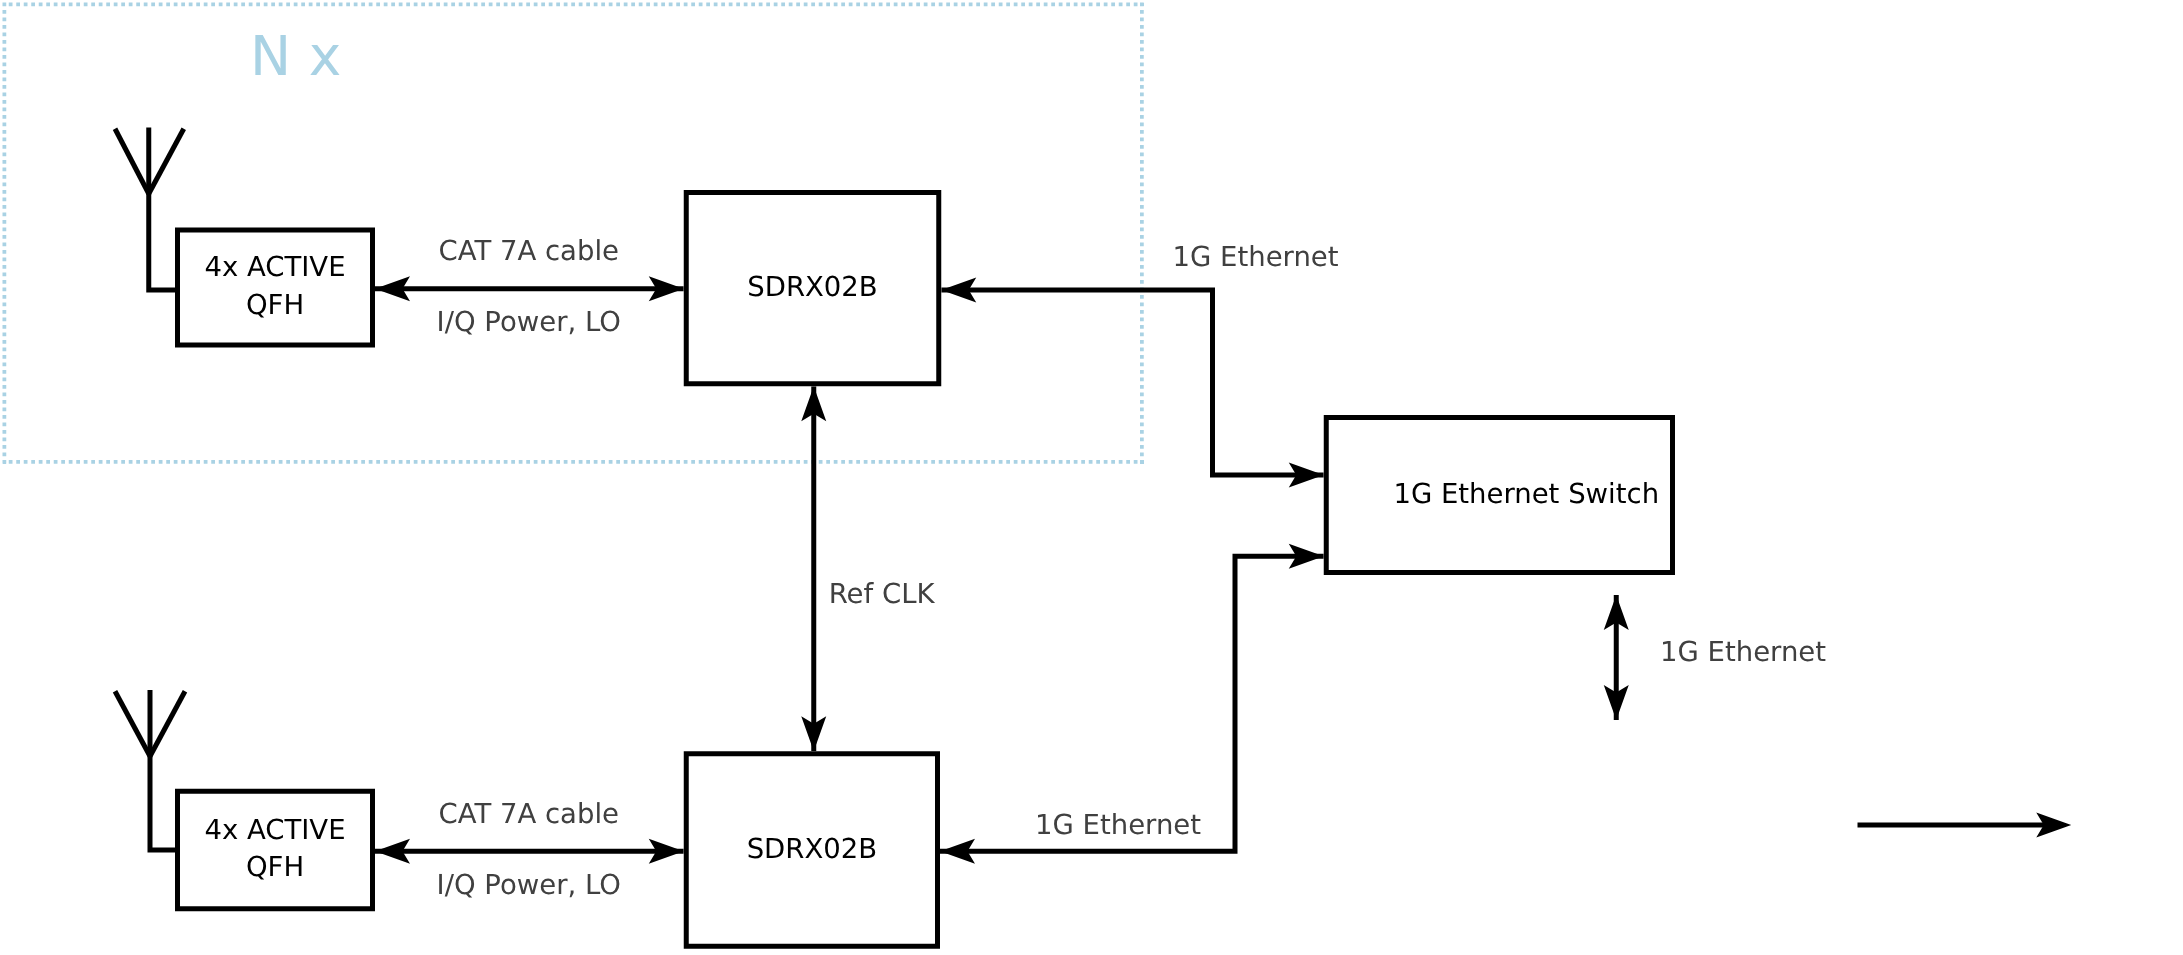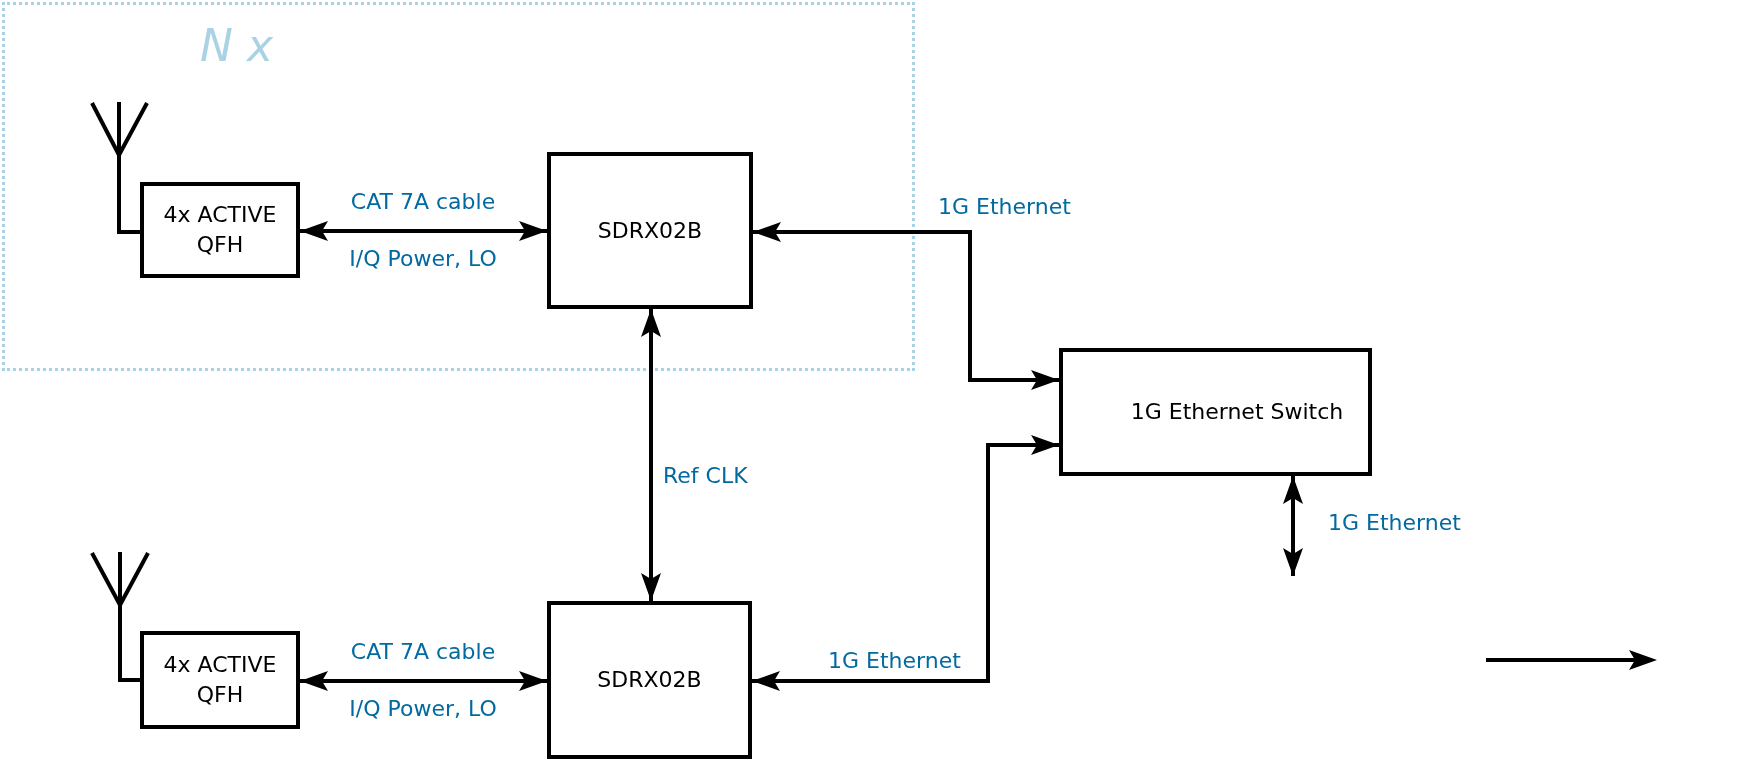--- a/index.html
+++ b/index.html
@@ -17,32 +17,32 @@
     display:flex;align-items:center;justify-content:center;
     box-sizing:border-box;
     text-align:center;
   }
   .node-label{
     font-size:22px;color:#000000;line-height:1.35;
     white-space:pre-line;
   }
   .edge-label{
     position:absolute;
-    font-size:22px;color:#0369a1;white-space:nowrap;
+    font-size:22px;color:#404040;white-space:nowrap;
   }
   .centered{transform:translateX(-50%);}
   #group-box{
     position:absolute;
     left:2px;top:2px;width:913px;height:369px;
     border:3px dotted #a9d2e4;
     box-sizing:border-box;
   }
   #nx-label{
     position:absolute;left:200px;top:20px;
-    font-size:44px;color:#a9d2e4;white-space:nowrap;font-style:italic;
+    font-size:44px;color:#a9d2e4;white-space:nowrap;
   }
   svg.layer{position:absolute;left:0;top:0;}
 </style>
 </head>
 <body>
 
 <div id="stage">
 
   <div id="group-box"></div>
   <div id="nx-label">N x</div>
@@ -104,21 +104,21 @@
 
   <div class="node" style="left:140px;top:631px;width:160px;height:98px;">
     <div class="node-label">4x ACTIVE
 QFH</div>
   </div>
 
   <div class="node" style="left:547px;top:601px;width:205px;height:158px;">
     <div class="node-label">SDRX02B</div>
   </div>
 
-  <div class="node" style="left:1059px;top:348px;width:313px;height:128px;padding-left:43px;">
+  <div class="node" style="left:1059px;top:332px;width:281px;height:128px;padding-left:43px;">
     <div class="node-label">1G Ethernet Switch</div>
   </div>
 
 
   <div class="edge-label centered" style="left:423px;top:189px;">CAT 7A cable</div>
   <div class="edge-label centered" style="left:423px;top:246px;">I/Q Power, LO</div>
 
   <div class="edge-label centered" style="left:423px;top:639px;">CAT 7A cable</div>
   <div class="edge-label centered" style="left:423px;top:696px;">I/Q Power, LO</div>
 

